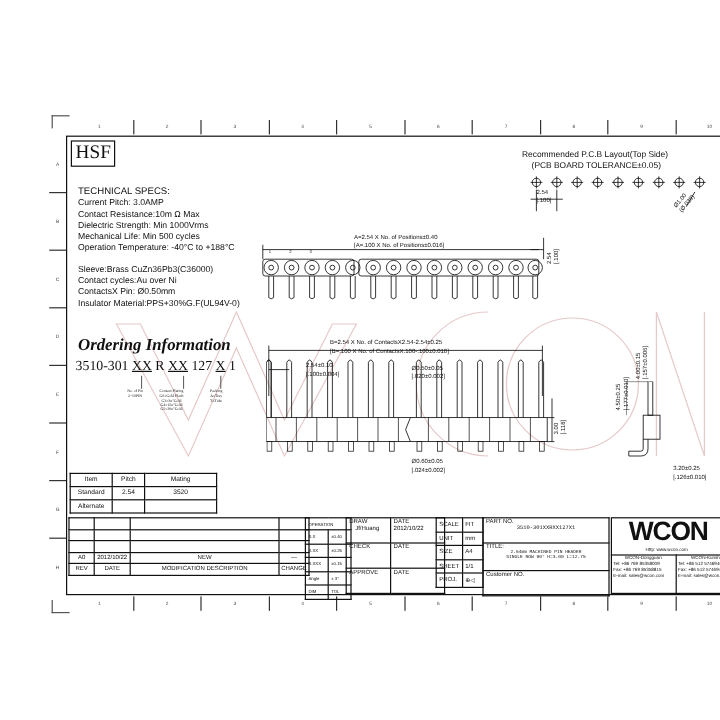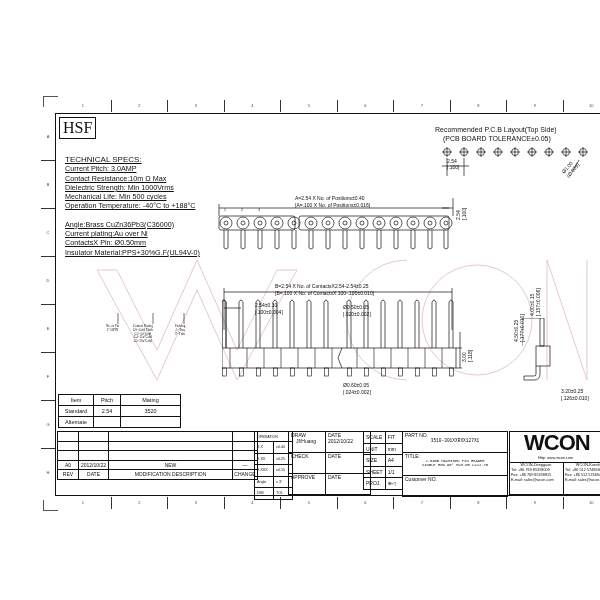--- a/index.html
+++ b/index.html
@@ -9,21 +9,21 @@
   .frame{position:absolute;left:18px;top:113px;width:564px;height:383px;border:1.5px solid #111;box-sizing:border-box;}
   .zone-top,.zone-bot{position:absolute;left:18px;width:564px;height:12px;display:flex;}
   .zone-top{top:100px;} .zone-bot{top:497px;}
   .zone-top div,.zone-bot div{flex:1;border-left:1px solid #333;font-size:4px;text-align:center;line-height:12px;color:#444;}
   .zone-top div:first-child,.zone-bot div:first-child{border-left:none;}
   .zone-side{position:absolute;top:113px;width:14px;height:383px;display:flex;flex-direction:column;}
   .zone-side div{flex:1;border-top:1px solid #333;font-size:4px;display:flex;align-items:center;justify-content:center;color:#444;}
   .zone-side div:first-child{border-top:none;}
   .corner{position:absolute;border-color:#555;border-style:solid;width:14px;height:10px;}
   .hsf{left:22px;top:117px;border:1.5px solid #111;font-family:"Liberation Serif",serif;font-size:16px;padding:0 3px;line-height:20px;}
-  .specs{left:28px;top:155px;font-size:7.2px;line-height:9.3px;white-space:nowrap;text-decoration:underline;}
+  .specs{left:28px;top:155px;font-size:7.2px;line-height:9.3px;white-space:nowrap;}
   .specs .h{font-size:8px;}
   .order-title{left:28px;top:281px;font-family:"Liberation Serif",serif;font-style:italic;font-weight:bold;font-size:14px;}
   .order-code{left:26px;top:299px;font-family:"Liberation Serif",serif;font-size:11.5px;white-space:nowrap;}
   .order-code u{text-decoration:underline;}
   .olabel{position:absolute;font-family:"Liberation Serif",serif;font-size:3.2px;line-height:3.8px;text-align:center;white-space:pre;}
   table{border-collapse:collapse;}
   .itable{position:absolute;left:21px;top:394px;font-size:5.5px;}
   .itable td{border:1px solid #111;padding:0 2px;height:10px;text-align:center;}
   .revtable{position:absolute;left:20px;top:431px;font-size:5px;}
   .revtable td{border:1px solid #111;height:8.5px;text-align:center;padding:0;}
@@ -104,26 +104,30 @@
   <div class="abs hsf">HSF</div>
 
   <div class="abs specs">
     <div class="h">TECHNICAL SPECS:</div>
     <div>Current Pitch: 3.0AMP</div>
     <div>Contact Resistance:10m Ω Max</div>
     <div>Dielectric Strength: Min 1000Vrms</div>
     <div>Mechanical Life: Min 500 cycles</div>
     <div>Operation Temperature: -40°C to +188°C</div>
     <div style="height:9px;"></div>
-    <div>Angle:Brass CuZn36Pb3(C36000)</div>
-    <div>Current plating:Au over Ni</div>
+    <div>Sleeve:Brass CuZn36Pb3(C36000)</div>
+    <div>Contact cycles:Au over Ni</div>
     <div>ContactsX Pin: Ø0.50mm</div>
     <div>Insulator Material:PPS+30%G.F(UL94V-0)</div>
   </div>
 
+  <div class="abs order-title">Ordering Information</div>
+  <div class="abs order-code">
+    <span>3510-301 </span><u>XX</u><span> R </span><u>XX</u><span> 127 </span><u>X</u><span> 1</span>
+  </div>
   <svg class="abs" style="left:70px;top:313px;" width="90" height="12">
     <g stroke="#111" stroke-width="0.6">
         <line x1="11" y1="0" x2="11" y2="11"></line>
         <line x1="46" y1="0" x2="46" y2="11"></line>
         <line x1="77" y1="0" x2="77" y2="11"></line>
       </g>
   </svg>
   <div class="olabel" style="left:69px;top:325px;">No. of Pin
 2~50PIN</div>
   <div class="olabel" style="left:96px;top:325px;">Contact Plating

